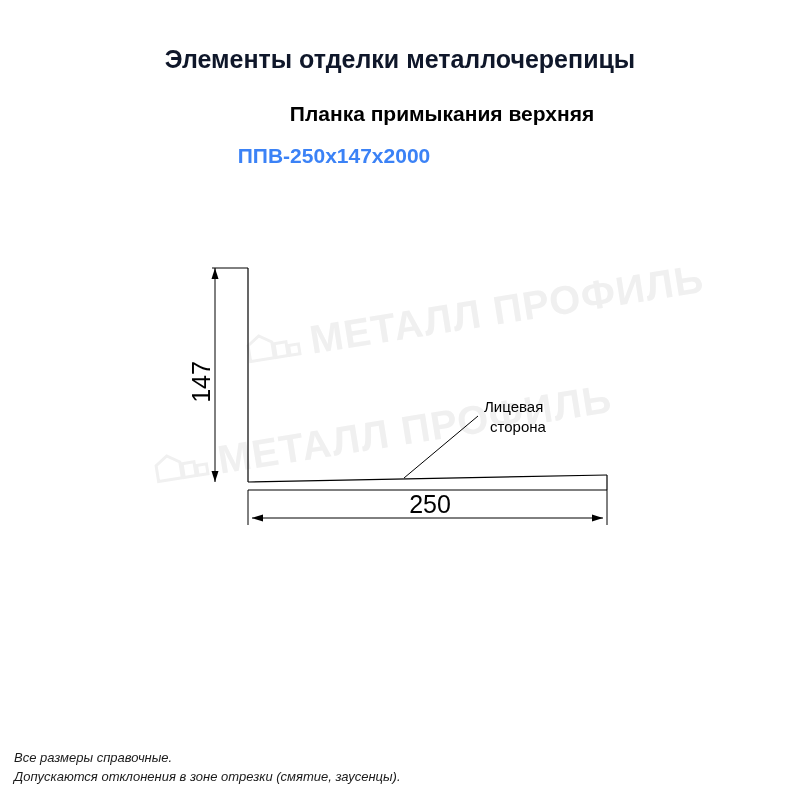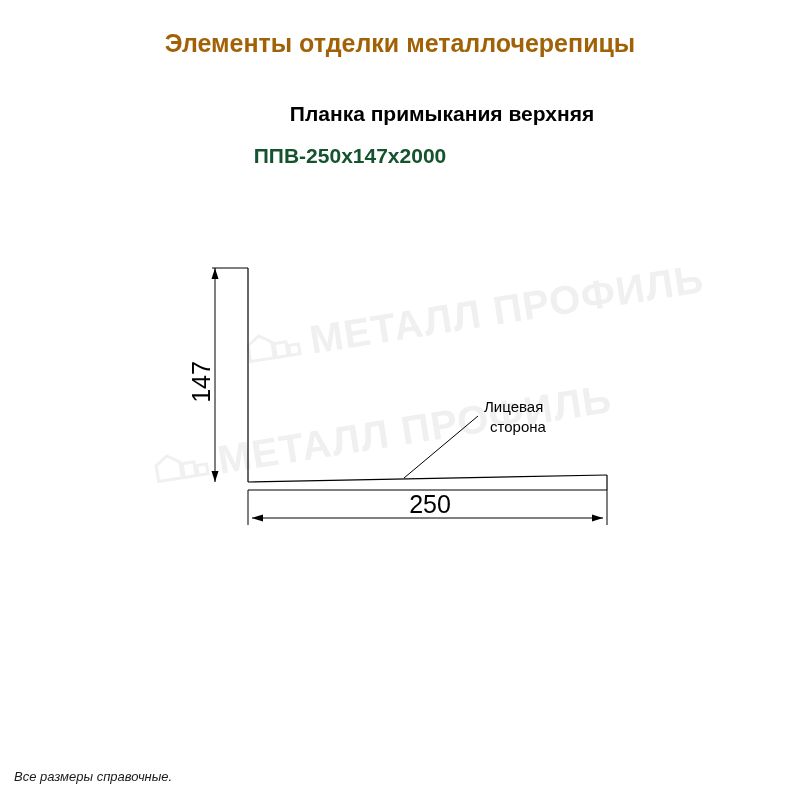--- a/index.html
+++ b/index.html
@@ -23,45 +23,45 @@
     position: absolute;
     top: 26px;
     left: 0;
     width: 800px;
     text-align: center;
   }
   .main-title {
     font-size: 25px;
     font-weight: bold;
     letter-spacing: 0px;
-    color: #a16207;
-    margin: 0;
+    color: #0f172a;
+    margin: 16px;
     line-height: 34px;
   }
   .subtitle {
     position: absolute;
     top: 100px;
     left: 0;
     width: 800px;
     text-align: center;
     font-size: 21px;
     font-weight: bold;
     color: #000;
     line-height: 28px;
     padding-left: 42px;
   }
   .sku {
     position: absolute;
     top: 142px;
-    left: 16px;
+    left: 0;
     width: 668px;
     text-align: center;
     font-size: 21px;
     font-weight: bold;
-    color: #14532d;
+    color: #3b82f6;
     line-height: 28px;
   }
   .drawing-area {
     position: absolute;
     top: 200px;
     left: 0;
     width: 800px;
     height: 400px;
   }
   .watermark-layer {
@@ -169,15 +169,16 @@
       <line x1="252" y1="318" x2="603" y2="318" stroke="#000" stroke-width="1"></line>
       <path d="M252 318 L263 314.5 L263 321.5 Z" fill="#000"></path>
       <path d="M603 318 L592 314.5 L592 321.5 Z" fill="#000"></path>
       <text class="dim-text" x="430" y="313" text-anchor="middle">250</text>
 
     </svg>
   </div>
 
   <div class="footer">
     <div>Все размеры справочные.</div>
+    <div>Допускаются отклонения в зоне отрезки (смятие, заусенцы).</div>
   </div>
 
 </div>
 
 </body></html>

